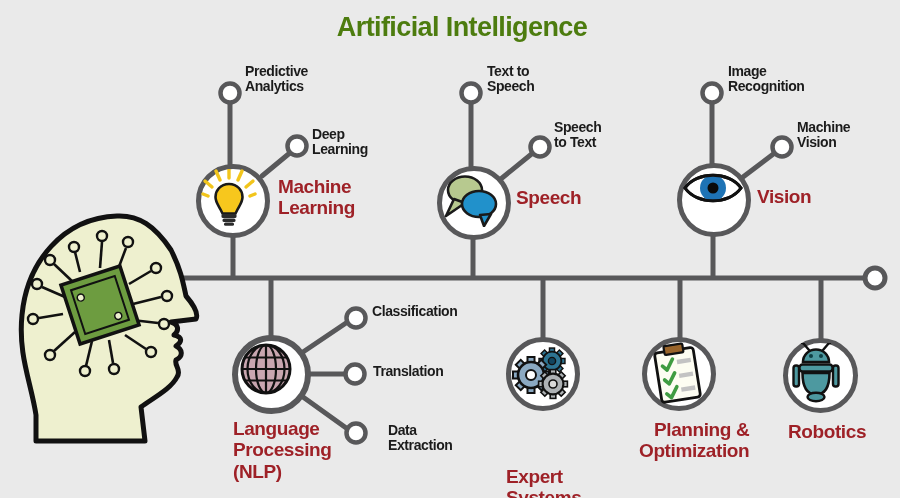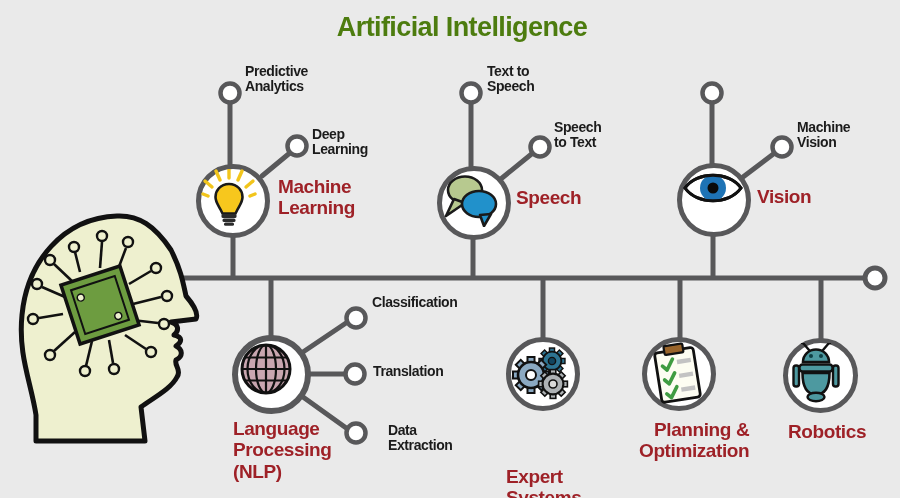--- a/index.html
+++ b/index.html
@@ -260,23 +260,25 @@
   </div>
 
   <div class="lbl" style="left:245px;top:64px;">Predictive
 Analytics</div>
   <div class="lbl" style="left:312px;top:127px;">Deep
 Learning</div>
   <div class="lbl" style="left:487px;top:64px;">Text to
 Speech</div>
   <div class="lbl" style="left:554px;top:120px;">Speech
 to Text</div>
+  <div class="lbl" style="left:728px;top:64px;">Image
+Recognition</div>
   <div class="lbl" style="left:797px;top:120px;">Machine
 Vision</div>
-  <div class="lbl" style="left:372px;top:295px;">Classification</div>
+  <div class="lbl" style="left:372px;top:304px;">Classification</div>
   <div class="lbl" style="left:373px;top:364px;">Translation</div>
   <div class="lbl" style="left:370px;top:423px;margin-left:18px;">Data
 Extraction</div>
 
   <div class="cat" style="left:278px;top:176px;">Machine
 Learning</div>
   <div class="cat" style="left:516px;top:187px;">Speech</div>
   <div class="cat" style="left:757px;top:186px;">Vision</div>
   <div class="cat" style="left:233px;top:418px;">Language
 Processing

